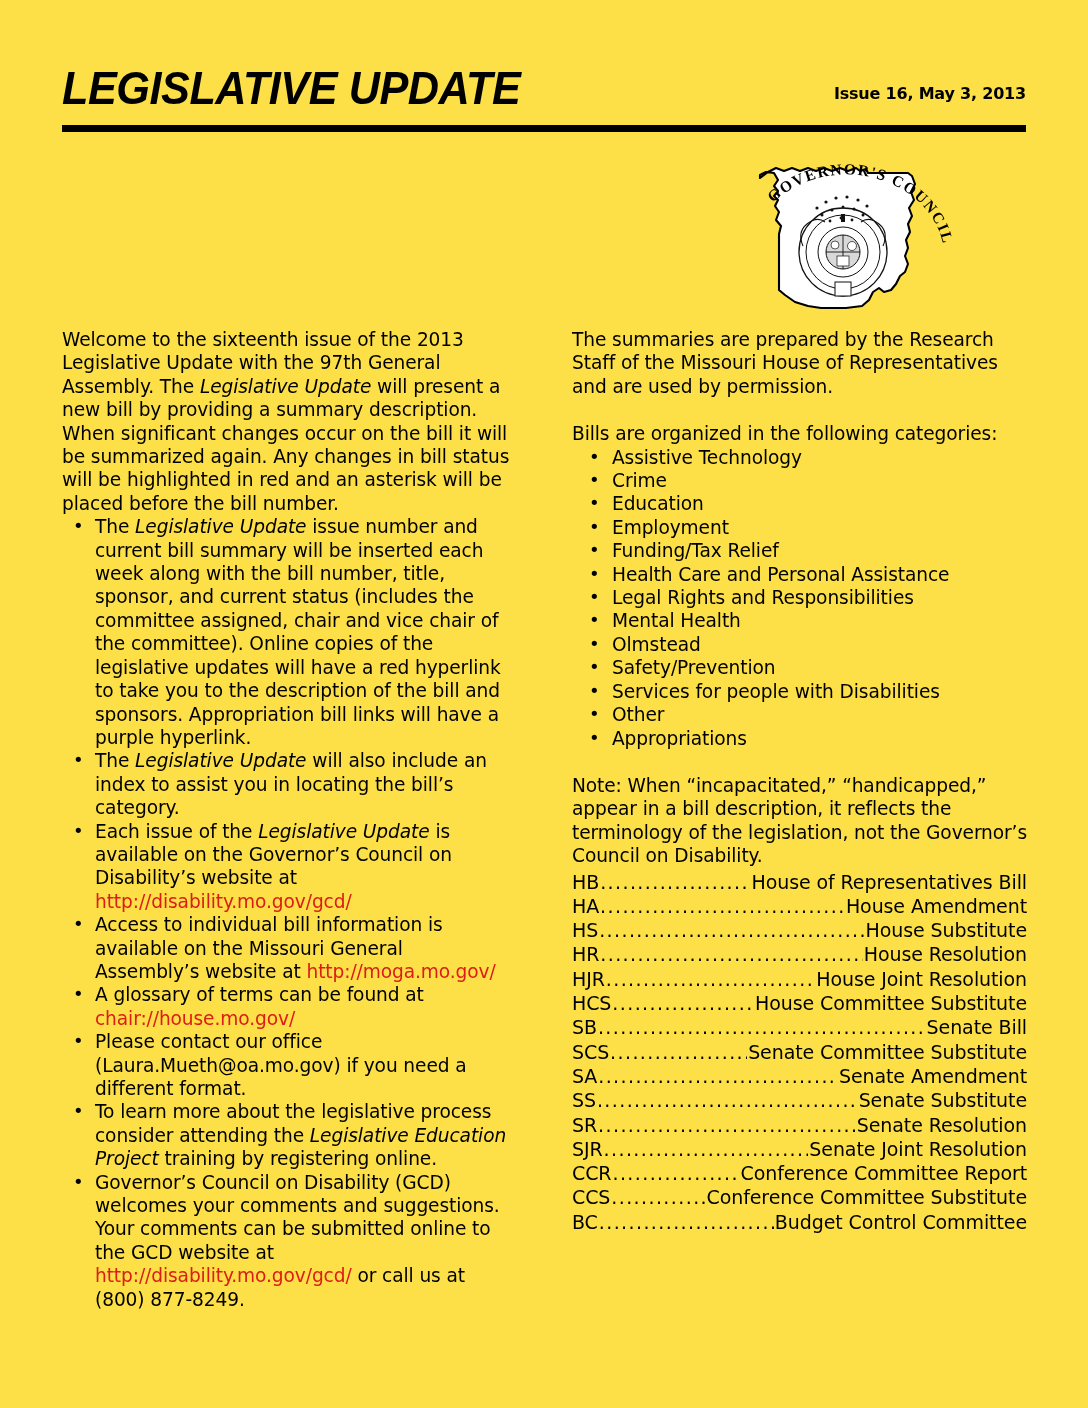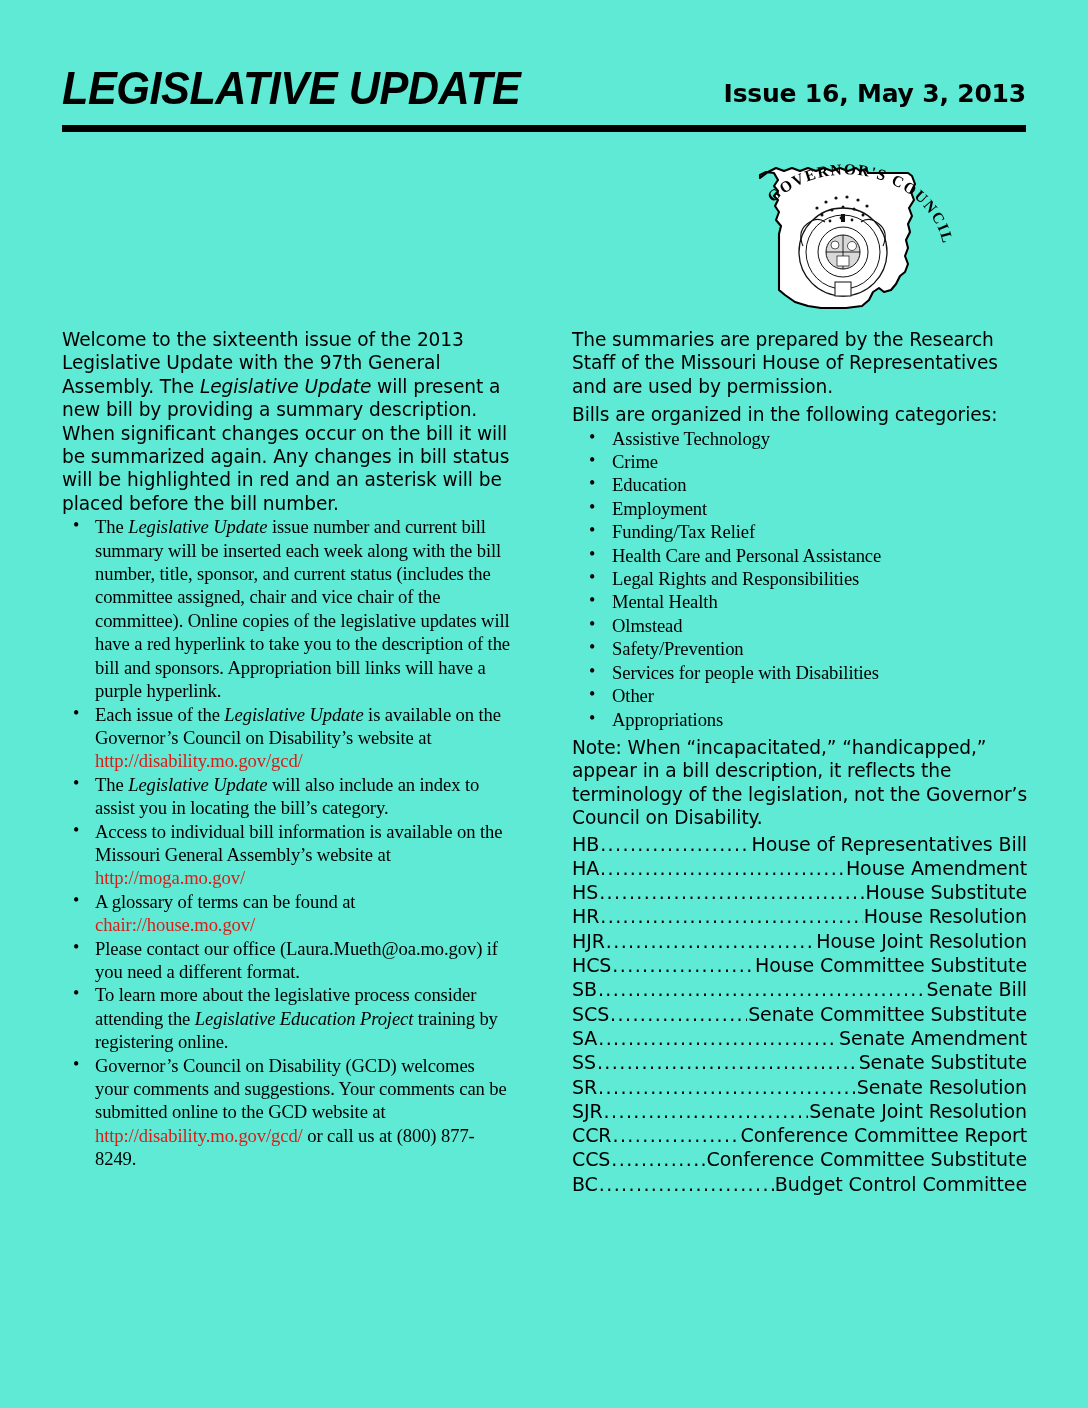--- a/index.html
+++ b/index.html
@@ -8,21 +8,21 @@
     background: #ffffff;
   }
   body {
     font-family: "DejaVu Sans", sans-serif;
     color: #000000;
   }
   .page {
     position: relative;
     width: 1088px;
     height: 1408px;
-    background: #5eead4;
+    background: #fde047;
     overflow: hidden;
     box-sizing: border-box;
   }
 
   
   .masthead {
     position: absolute;
     left: 62px;
     top: 62px;
     width: 964px;
@@ -41,21 +41,21 @@
     transform: scaleX(0.94);
     transform-origin: left top;
     white-space: nowrap;
   }
   .masthead-issue {
     position: absolute;
     right: 0;
     top: 20px;
     font-family: "DejaVu Sans", sans-serif;
     font-weight: bold;
-    font-size: 25px;
+    font-size: 16px;
     line-height: 24px;
     white-space: nowrap;
     letter-spacing: -0.2px;
   }
   .rule {
     position: absolute;
     left: 62px;
     top: 125px;
     width: 964px;
     height: 7px;
@@ -101,32 +101,31 @@
   .col-right {
     position: absolute;
     left: 572px;
     top: 328px;
     width: 455px;
     font-size: 18.6px;
     line-height: 23.4px;
     letter-spacing: -0.1px;
   }
   .para { margin: 0 0 0 0; }
-  .para.spaced { margin-top: 5px; }
+  .para.spaced { margin-top: 24px; }
 
   ul.blist {
     list-style: none;
     margin: 0;
     padding: 0;
   }
   ul.blist > li {
     position: relative;
     padding-left: 33px;
     margin: 0;
-    font-family: Liberation Serif, serif;
   }
   ul.blist > li::before {
     content: "\2022";
     position: absolute;
     left: 11px;
     top: -1px;
     font-size: 18px;
     line-height: 23.4px;
   }
   ul.catlist > li { padding-left: 40px; }
@@ -229,23 +228,23 @@
       </text>
     </svg>
   </div>
 
   <div class="col-left">
     <p class="para"><span>Welcome to the sixteenth issue of the 2013 Legislative Update with the 97th General Assembly. The </span><i>Legislative Update</i><span> will present a new bill by providing a summary description. When significant changes occur on the bill it will be summarized again. Any changes in bill status will be highlighted in red and an asterisk will be placed before the bill number.</span></p>
 
     <ul class="blist">
       <li><span>The </span><i>Legislative Update</i><span> issue number and current bill summary will be inserted each week along with the bill number, title, sponsor, and current status (includes the committee assigned, chair and vice chair of the committee). Online copies of the legislative updates will have a red hyperlink to take you to the description of the bill and sponsors. Appropriation bill links will have a purple hyperlink.</span></li>
 
+      <li><span>The </span><i>Legislative Update</i><span> will also include an index to assist you in locating the bill’s category.</span></li>
+
       <li><span>Each issue of the </span><i>Legislative Update</i><span> is available on the Governor’s Council on Disability’s website at </span><span class="lnk">http://disability.mo.gov/gcd/</span></li>
-
-      <li><span>The </span><i>Legislative Update</i><span> will also include an index to assist you in locating the bill’s category.</span></li>
 
       <li><span>Access to individual bill information is available on the Missouri General Assembly’s website at </span><span class="lnk">http://moga.mo.gov/</span></li>
 
       <li><span>A glossary of terms can be found at </span><span class="lnk">chair://house.mo.gov/</span></li>
 
       <li><span>Please contact our office (Laura.Mueth@oa.mo.gov) if you need a different format.</span></li>
 
       <li><span>To learn more about the legislative process consider attending the </span><i>Legislative Education Project</i><span> training by registering online.</span></li>
 
       <li><span>Governor’s Council on Disability (GCD) welcomes your comments and suggestions. Your comments can be submitted online to the GCD website at </span><span class="lnk">http://disability.mo.gov/gcd/</span><span> or call us at (800) 877-8249.</span></li>

